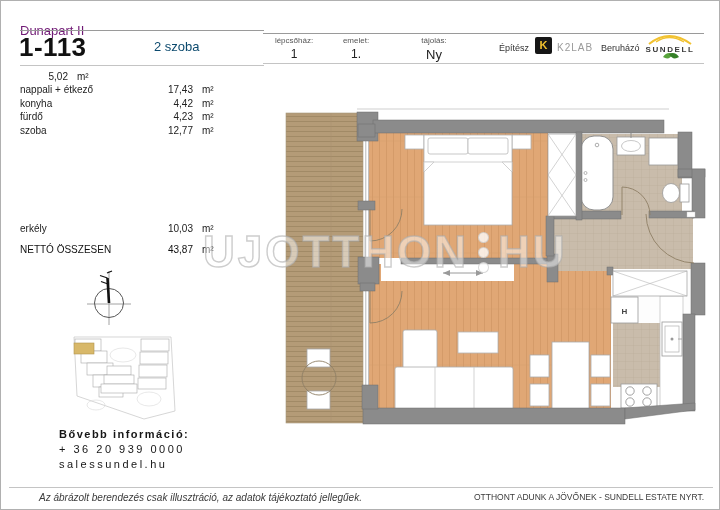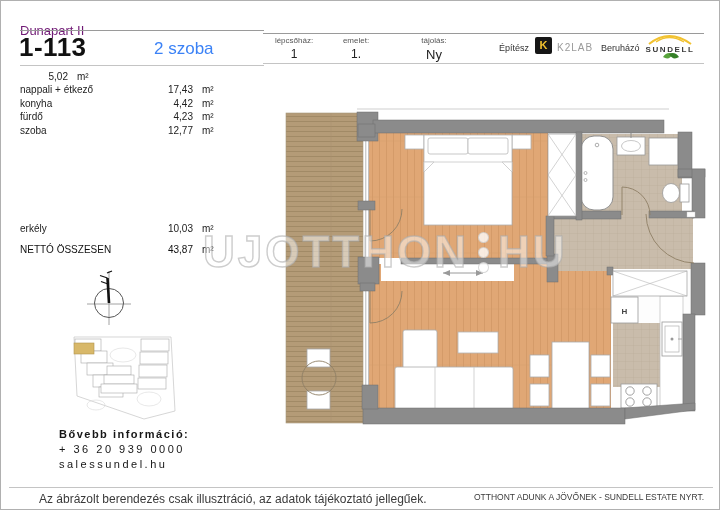--- a/index.html
+++ b/index.html
@@ -2,21 +2,21 @@
 <html><head>
 <meta charset="utf-8">
 <style>
   html,body{margin:0;padding:0;background:#e8e8e8;font-family:"Liberation Sans",sans-serif;}
   .page{position:relative;width:720px;height:510px;background:#fff;border:1px solid #b0b0b0;box-sizing:border-box;overflow:hidden;}
   .abs{position:absolute;}
   .hline{position:absolute;height:1px;background:#9a9a9a;}
   .hline.light{background:#c4c4c4;}
   .project-title{left:19px;top:22px;font-size:13px;color:#701a75;}
   .unit-id{left:18px;top:31px;font-size:26px;font-weight:bold;color:#111;letter-spacing:0.5px;}
-  .room-count{left:153px;top:38px;font-size:17px;color:#3b82f6;}
+  .room-count{left:153px;top:38px;font-size:13px;color:#0c4a6e;}
   .area-table{left:19px;top:69px;width:208px;font-size:10px;color:#222;}
   .arow{display:flex;line-height:13.4px;}
   .arow .rname{flex:1;}
   .arow .rval{width:48px;text-align:right;}
   .arow .runit{width:26px;padding-left:9px;}
   .arow.total{font-weight:normal;}
   .balcony-row{left:19px;top:221px;width:208px;font-size:10px;color:#222;}
   .total-row{left:19px;top:242px;width:208px;font-size:10px;color:#111;}
   .info-field{position:absolute;top:35px;text-align:center;color:#222;}
   .info-field .lbl{font-size:8px;color:#555;display:block;}
@@ -25,21 +25,21 @@
   .k2-box{position:absolute;left:534px;top:36px;width:17px;height:17px;background:#161616;border-radius:2px;color:#f0c02e;font-weight:bold;font-size:11px;text-align:center;line-height:17px;}
   .k2-text{position:absolute;left:556px;top:41px;font-size:10px;font-weight:normal;color:#9a9a9a;letter-spacing:1px;}
   .watermark{position:absolute;left:202px;top:226px;display:flex;align-items:center;z-index:6;
     font-size:44px;font-weight:bold;letter-spacing:3px;
     color:rgba(255,255,255,0.48);-webkit-text-stroke:1.4px rgba(172,172,172,0.6);}
   .wm-dots{display:flex;flex-direction:column;gap:4px;margin:0 9px;}
   .wm-dots i{width:9px;height:9px;border-radius:50%;background:rgba(255,255,255,0.78);border:1px solid rgba(170,170,170,0.45);}
   .contact{left:58px;top:426px;color:#161616;}
   .contact .c-title{font-size:11px;font-weight:bold;letter-spacing:1.5px;line-height:15px;}
   .contact .c-line{font-size:11px;letter-spacing:2.5px;line-height:15px;}
-  .footer-left{left:38px;top:491px;font-size:12px;color:#3a3a3a;}
+  .footer-left{left:38px;top:491px;font-size:10px;color:#3a3a3a;font-style:italic;}
   .footer-right{right:15px;top:491px;font-size:8.5px;color:#3a3a3a;}
 </style>
 </head>
 <body>
 
 <div class="page">
 
   <div class="abs project-title">Dunapart II</div>
   <div class="hline" style="left:19px;top:29px;width:244px;"></div>
   <div class="abs unit-id">1-113</div>

